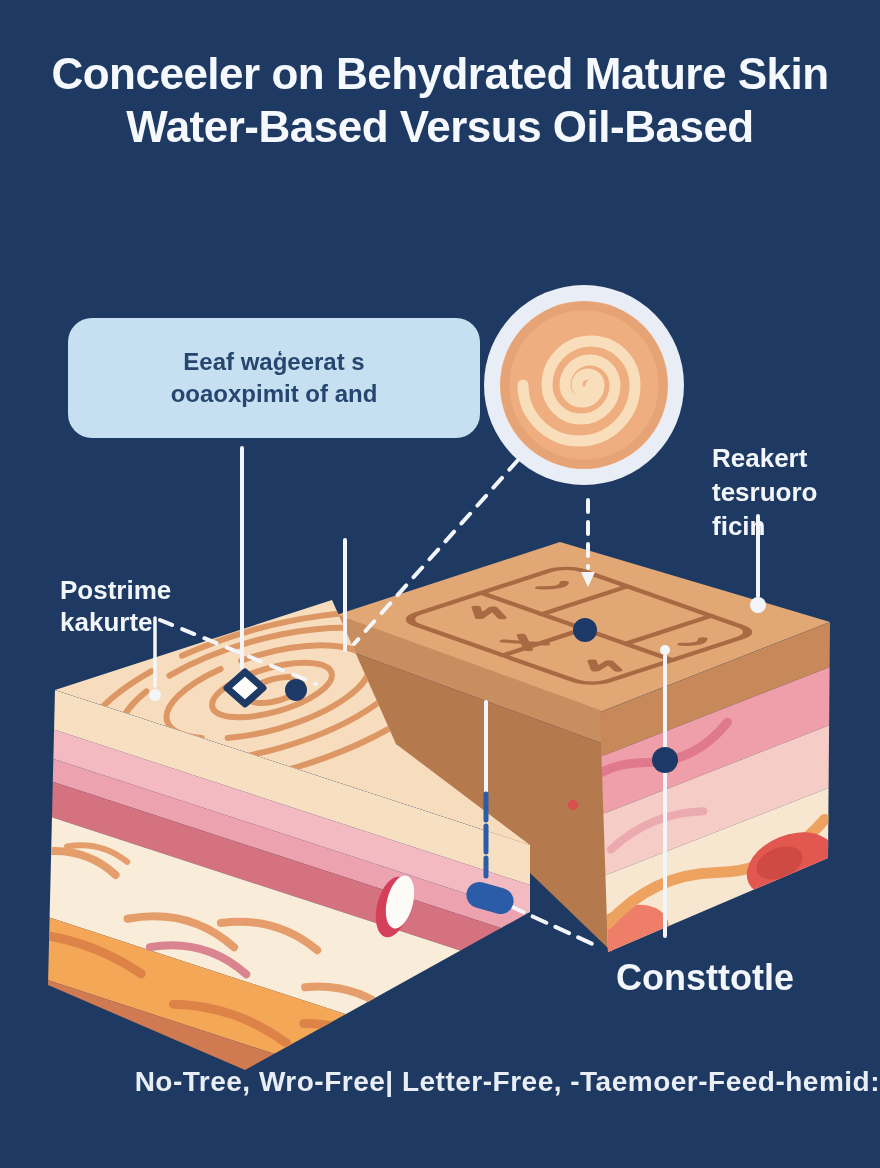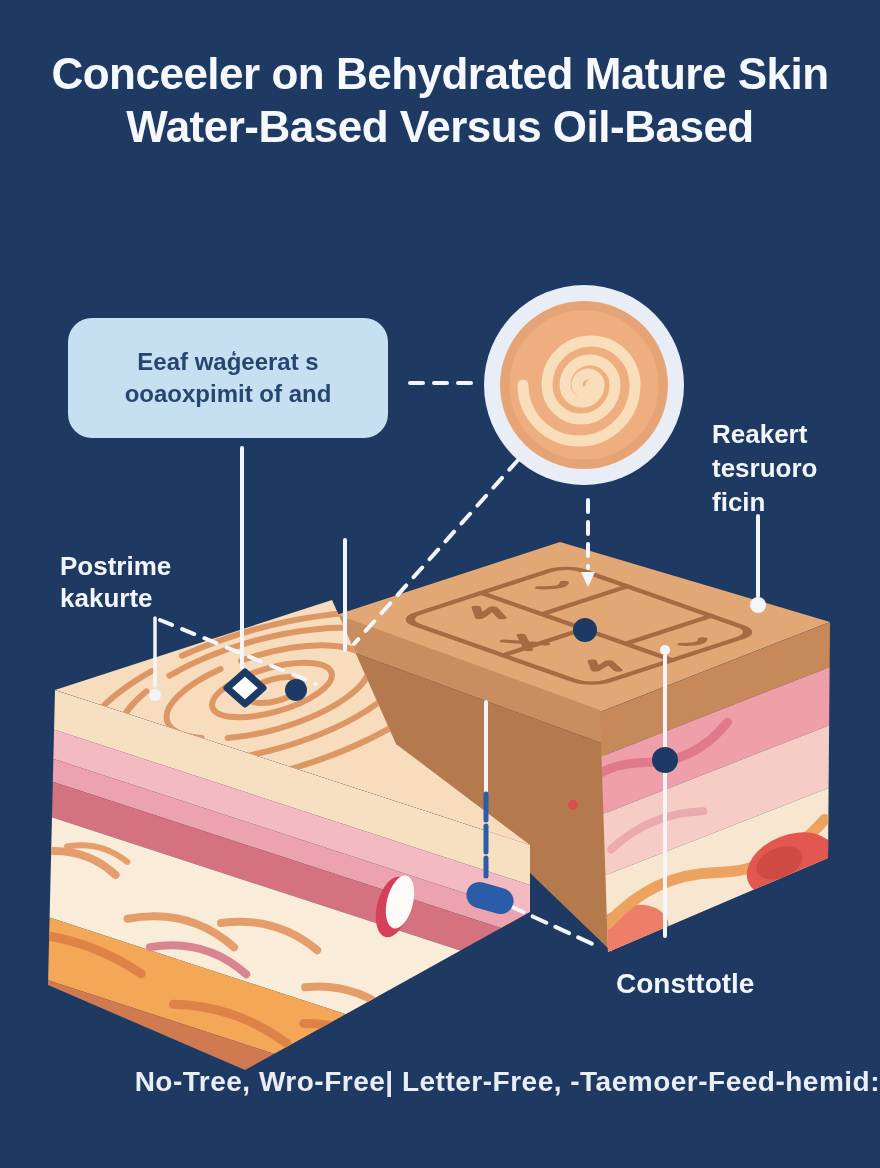--- a/index.html
+++ b/index.html
@@ -15,30 +15,30 @@
   .stage svg{position:absolute;left:0;top:0;}
   .title{
     position:absolute;top:48px;left:0;width:100%;text-align:center;
     color:var(--text_light);font-weight:bold;font-size:44px;line-height:1.2;letter-spacing:-0.5px;
   }
   .subtitle{
     position:absolute;top:170px;left:0;width:100%;text-align:center;
     color:var(--text_light);font-weight:600;font-size:31px;
   }
   .callout{
-    position:absolute;left:68px;top:318px;width:320px;height:120px;
+    position:absolute;left:68px;top:318px;width:412px;height:120px;
     background:var(--callout_bg);border-radius:24px;
     display:flex;flex-direction:column;justify-content:center;align-items:center;
     color:var(--callout_text);font-size:24px;font-weight:bold;line-height:1.34;text-align:center;
   }
-  .lbl{position:absolute;color:var(--line_white);font-weight:600;}
+  .lbl{position:absolute;color:var(--line_white);font-weight:600;margin-top:24px;}
   .lbl-surface{left:283px;top:499px;font-size:27px;}
   .lbl-left{left:60px;top:551px;width:147px;text-align:left;font-size:26px;line-height:1.22;}
   .lbl-topright{left:712px;top:418px;font-size:26px;line-height:1.3;}
-  .lbl-bottom{left:616px;top:968px;font-size:28px;}
+  .lbl-bottom{left:616px;top:933px;font-size:36px;}
   .footer{
     position:absolute;top:1066px;left:0;width:100%;text-align:right;
     color:#e9eef5;font-weight:600;font-size:28px;letter-spacing:0.5px;
   }
 </style>
 </head>
 <body>
 
 <div class="stage">
 

